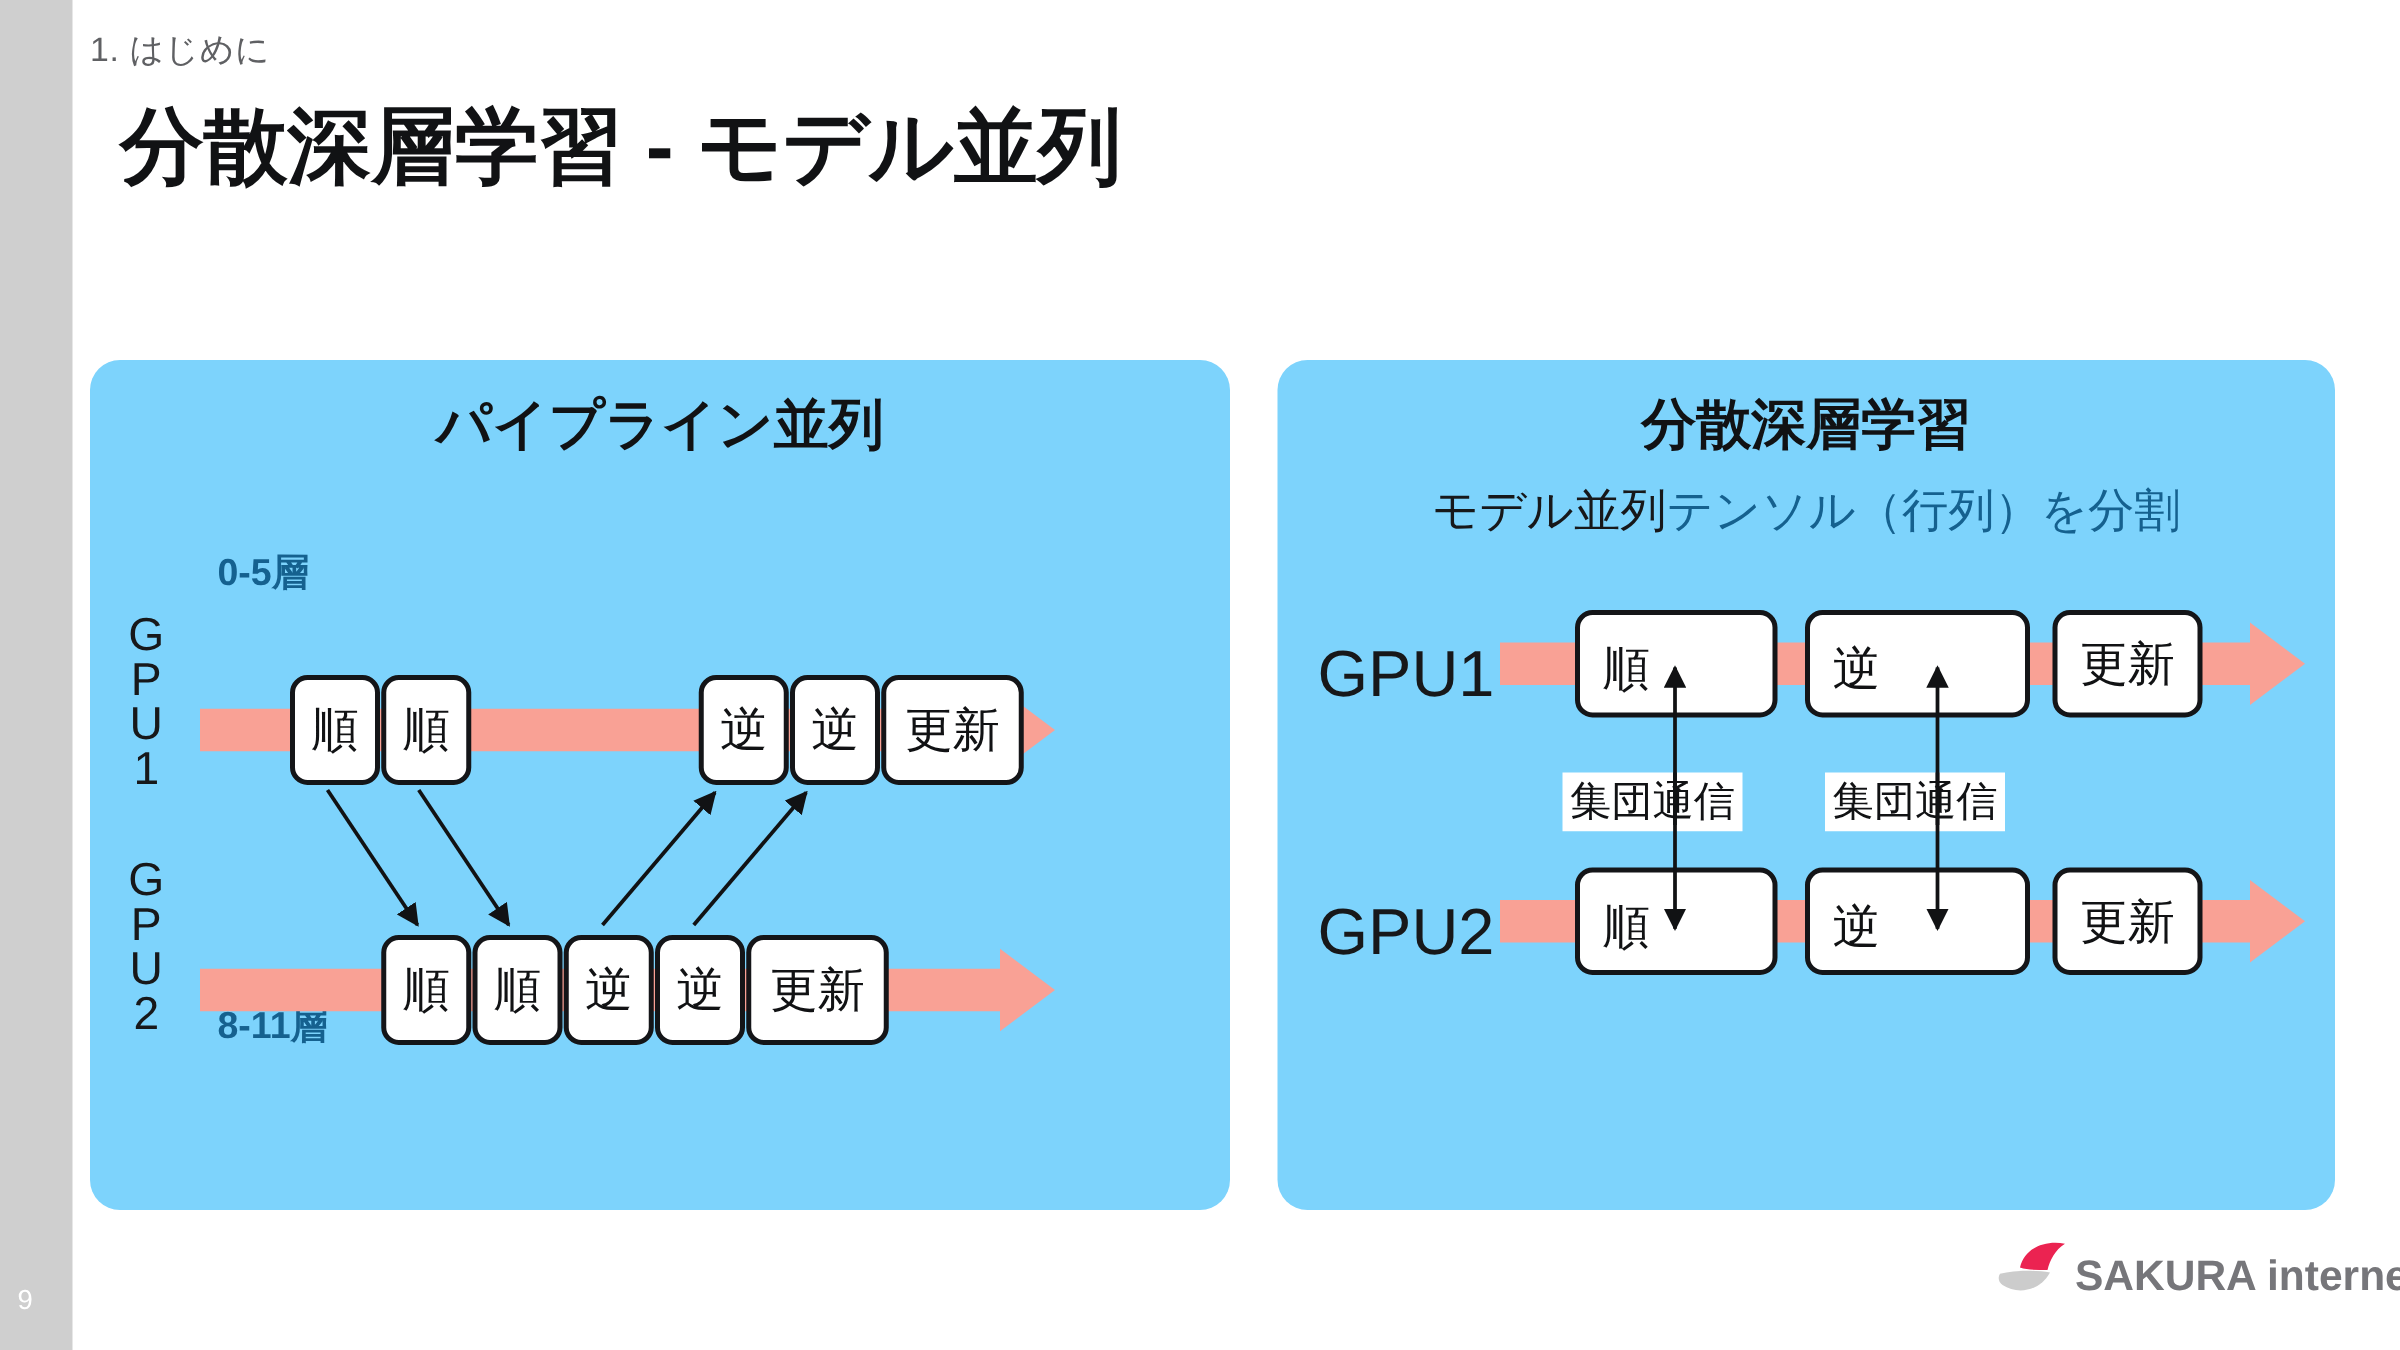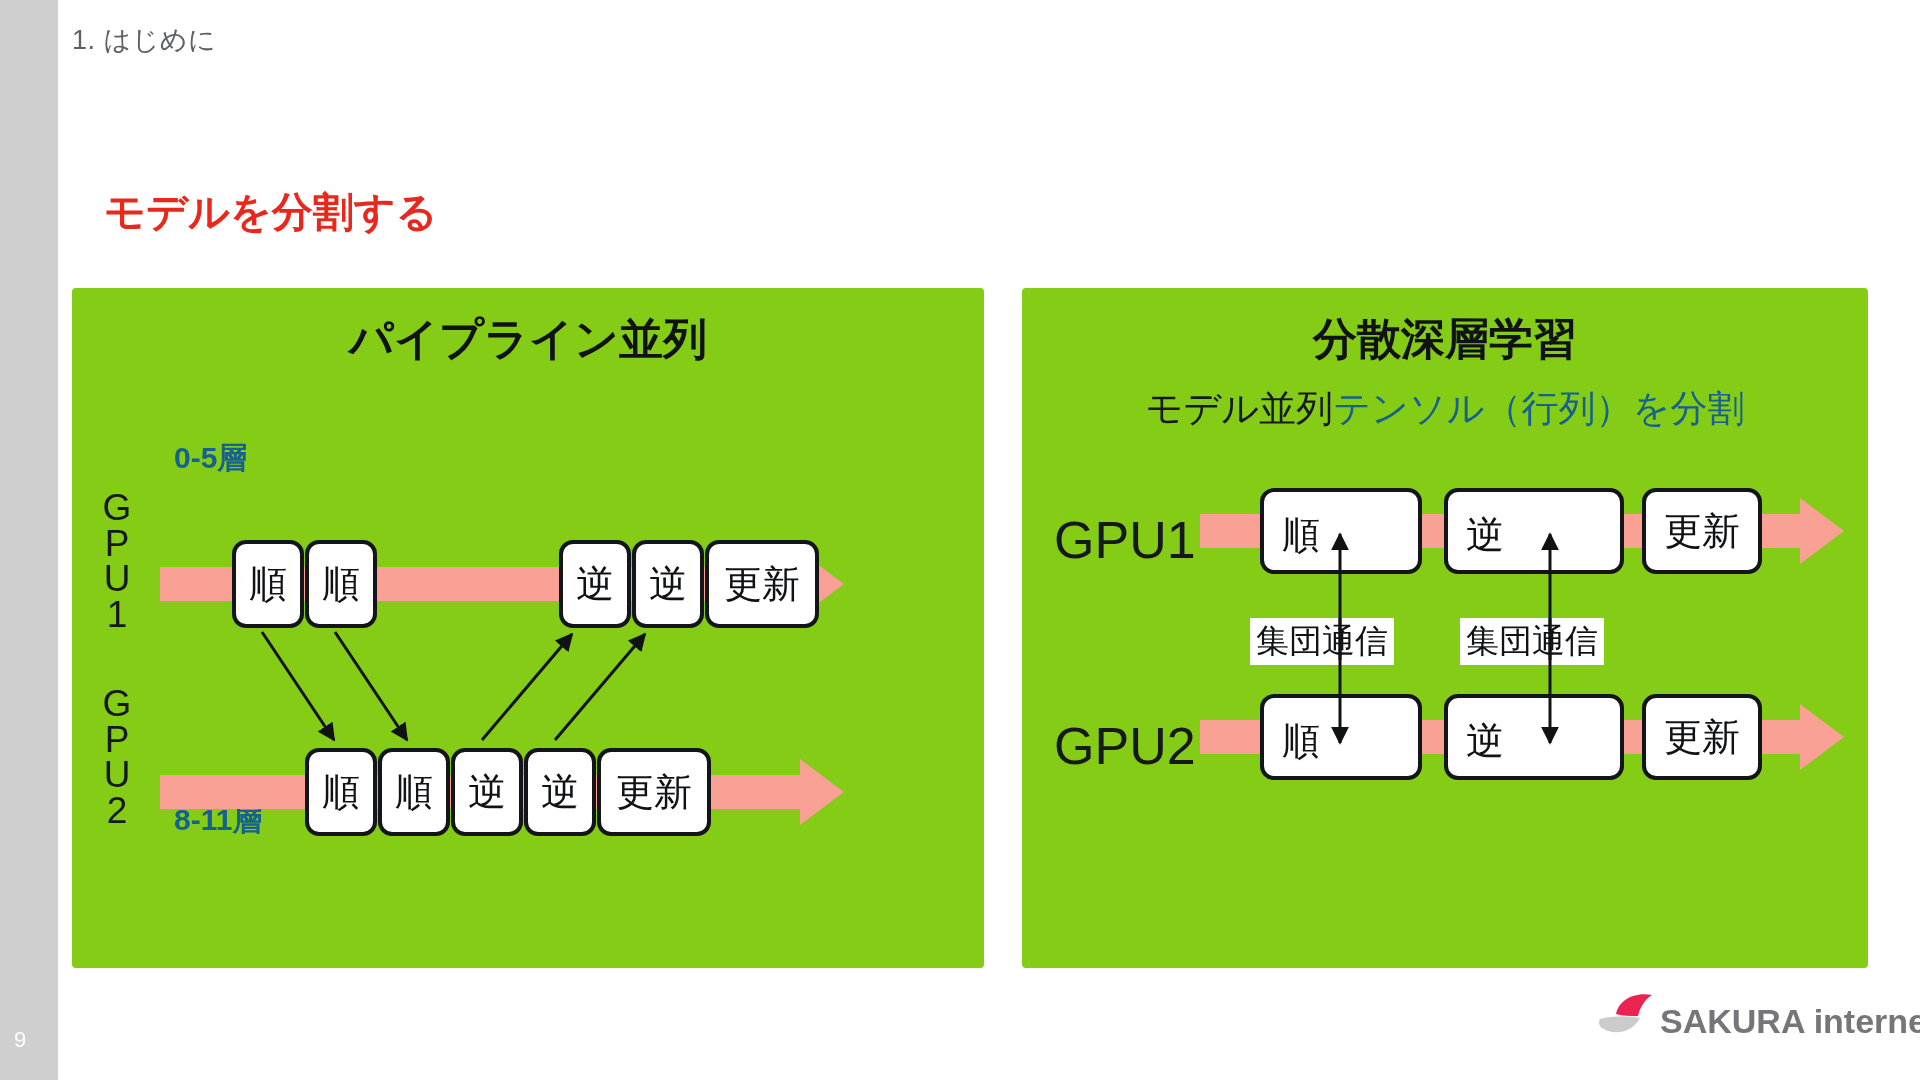--- a/index.html
+++ b/index.html
@@ -33,21 +33,21 @@
     letter-spacing: 0px; white-space: nowrap;
   }
   .subtitle {
     position: absolute; left: 104px; top: 185px;
     font-size: 41px; font-weight: 700; color: #e8271d;
     letter-spacing: 0px; white-space: nowrap;
   }
 
   
   .panel {
-    position: absolute; background: #84cc16; border-radius: 4px;
+    position: absolute; background: #7dd3fc; border-radius: 24px;
   }
   .panel-left  { left: 72px;  top: 288px; width: 912px; height: 680px; }
   .panel-right { left: 1022px; top: 288px; width: 846px; height: 680px; }
 
   .panel-title {
     position: absolute; left: 0; right: 0; text-align: center;
     font-size: 44px; font-weight: 700; color: #111214;
   }
   .panel-left  .panel-title { top: 22px; }
   .panel-right .panel-title { top: 22px; }
@@ -119,21 +119,21 @@
 </style>
 </head>
 <body>
 
 <div class="slide">
 
   <div class="rail"></div>
   <div class="page-num">9</div>
 
   <div class="eyebrow">1. はじめに</div>
-  <div class="subtitle">モデルを分割する</div>
+  <div class="title">分散深層学習 - モデル並列</div>
 
   <div class="panel panel-left">
     <div class="panel-title">パイプライン並列</div>
 
     <div class="gpu-vert" style="left:28px; top:202px;">
       <span>G</span>
       <span>P</span>
       <span>U</span>
       <span>1</span>
     </div>

